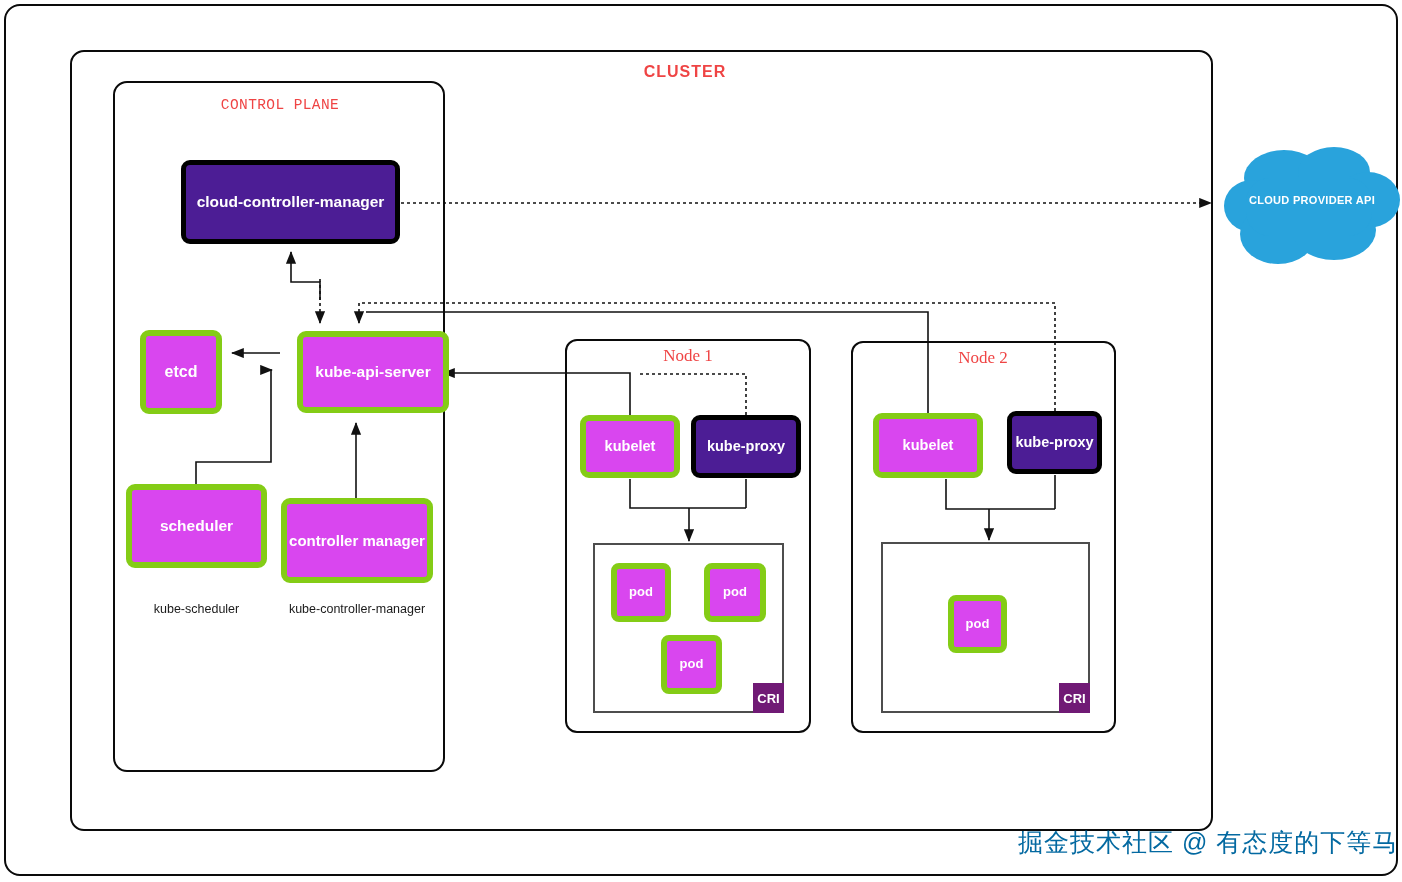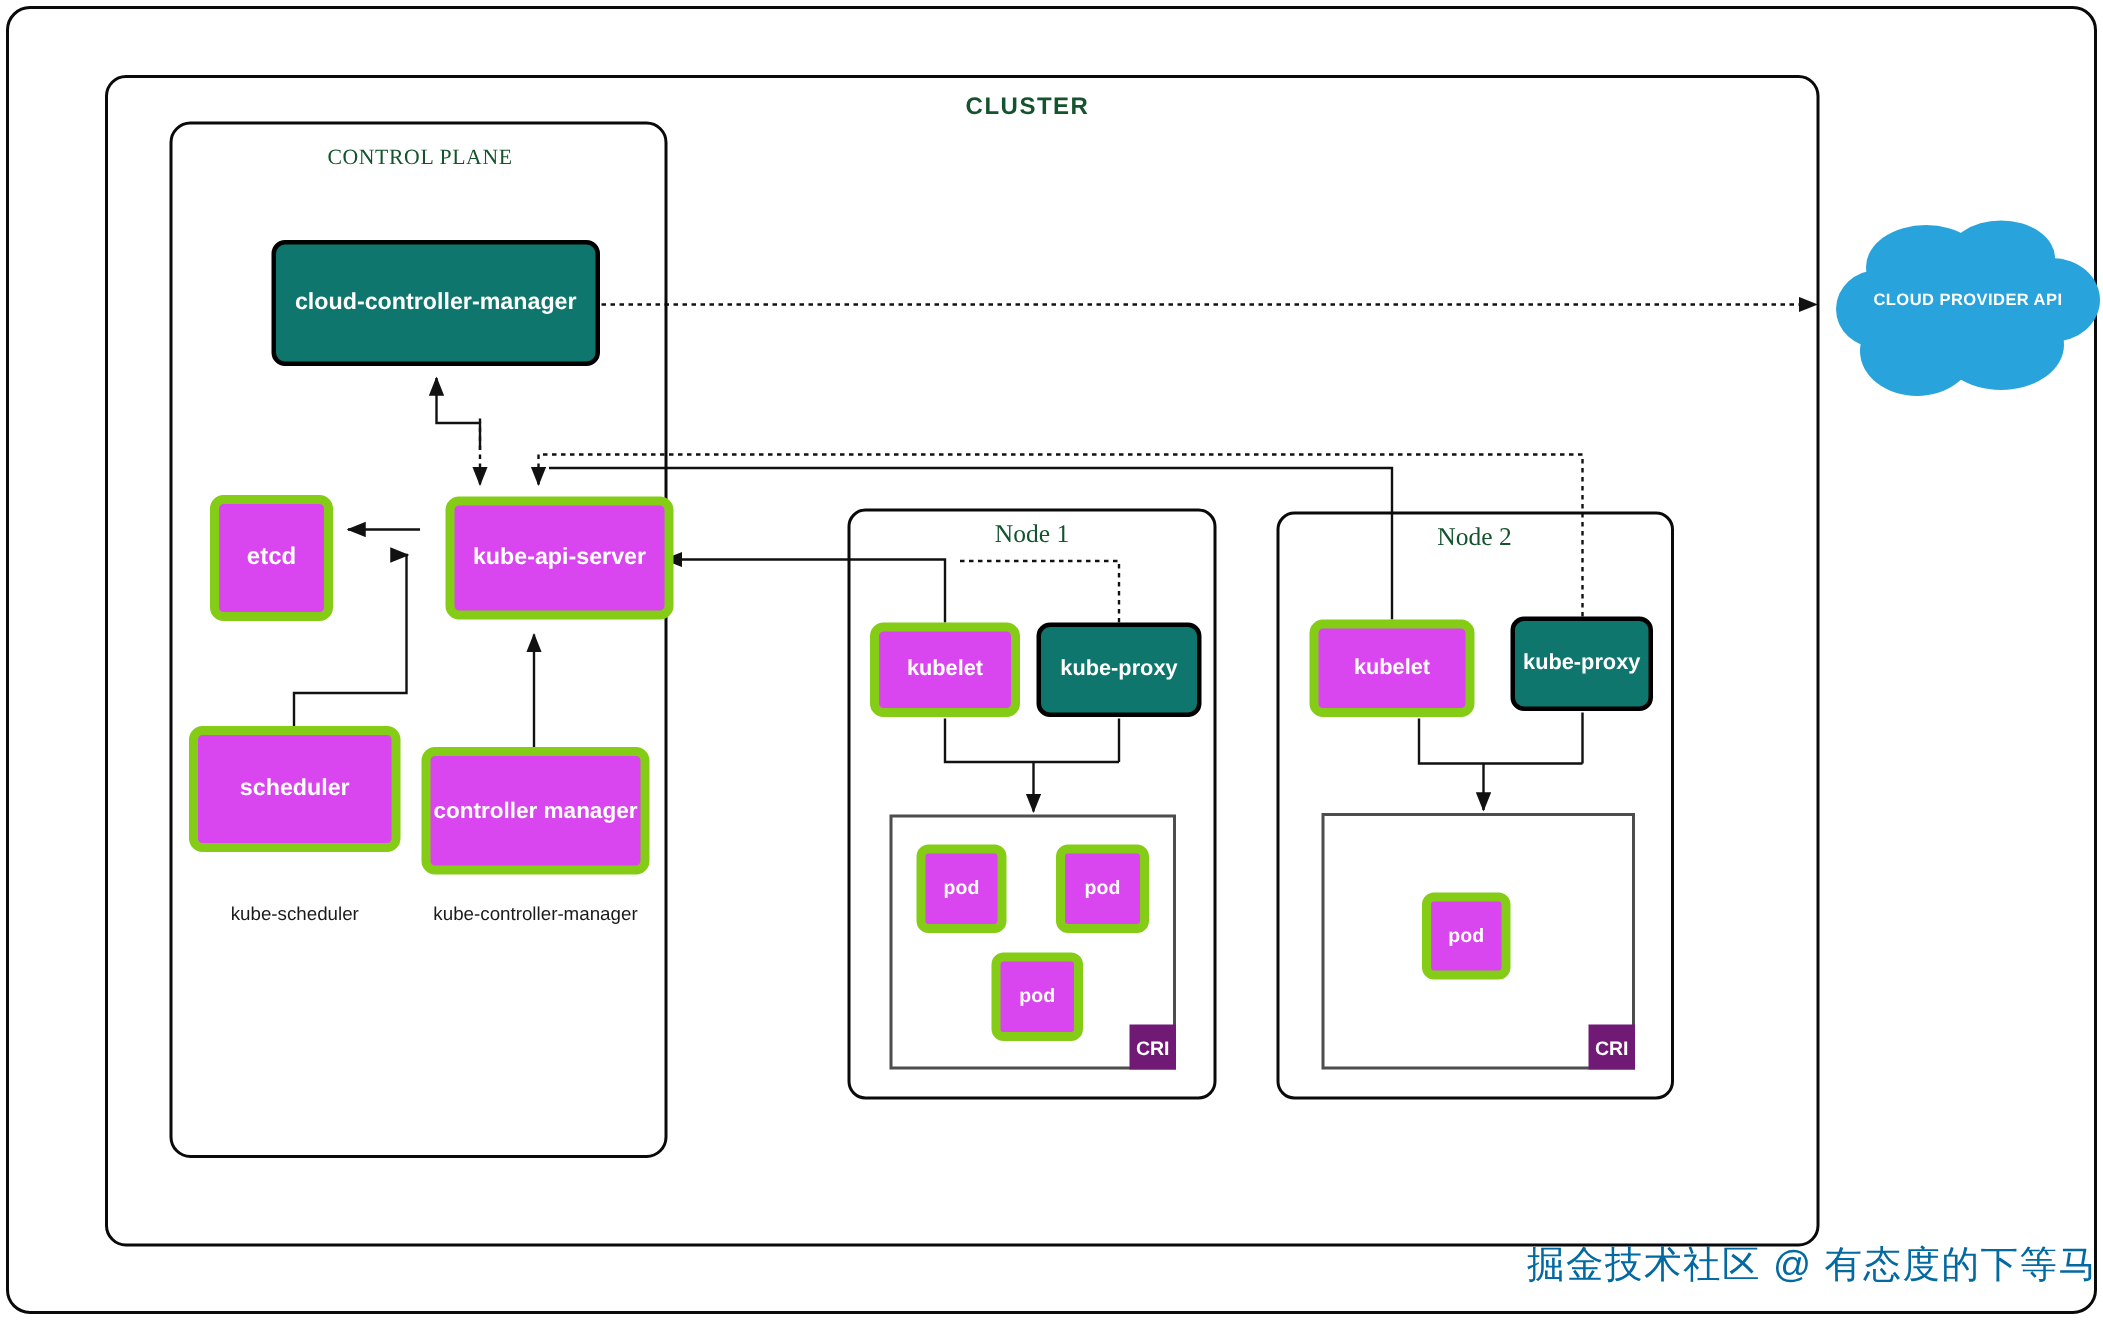--- a/index.html
+++ b/index.html
@@ -49,32 +49,32 @@
     background: transparent;
     box-sizing: border-box;
   }
   .cri-box.n1 { left: 593px; top: 543px; width: 191px; height: 170px; }
   .cri-box.n2 { left: 881px; top: 542px; width: 209px; height: 171px; }
 
   
   .frame-title {
     position: absolute;
     white-space: nowrap;
-    color: #14532d;
+    color: #ef4444;
     text-align: center;
   }
   .title-cluster {
     left: 570px; top: 63px; width: 230px;
     font-size: 16px; font-weight: bold; letter-spacing: 1px;
     font-family: "Liberation Sans", sans-serif;
   }
   .title-ctlplane {
     left: 160px; top: 97px; width: 240px;
     font-size: 14.5px; font-weight: normal; letter-spacing: 0.4px;
-    font-family: Liberation Serif, serif;
+    font-family: Liberation Mono, monospace;
   }
   .title-node {
     font-size: 17px; font-weight: normal;
     font-family: "Liberation Serif", serif;
   }
   .title-node1 { left: 600px; top: 346px; width: 176px; }
   .title-node2 { left: 890px; top: 348px; width: 186px; }
 
   
   .box {
@@ -84,21 +84,21 @@
     display: flex;
     align-items: center;
     justify-content: center;
     color: #ffffff;
     font-weight: bold;
     text-align: center;
     line-height: 1.15;
     font-family: "Liberation Sans", sans-serif;
   }
   .box.dark  { background: #d946ef; border: 6px solid #84cc16; }
-  .box.light { background: #0f766e; border: 3px solid #000000; }
+  .box.light { background: #4c1d95; border: 5px solid #000000; }
 
   .b-ccm        { left: 181px; top: 160px; width: 219px; height: 84px; font-size: 15.5px; }
   .b-etcd       { left: 140px; top: 330px; width: 82px;  height: 84px; font-size: 16px; }
   .b-apiserver  { left: 281px; top: 331px; width: 152px; height: 82px; font-size: 15.5px; margin-left: 16px; }
   .b-scheduler  { left: 126px; top: 484px; width: 141px; height: 84px; font-size: 15.5px; }
   .b-ctrlmgr    { left: 281px; top: 498px; width: 152px; height: 85px; font-size: 15px; }
 
   .b-kubelet1   { left: 580px; top: 415px; width: 100px; height: 63px; font-size: 14.5px; }
   .b-kproxy1    { left: 691px; top: 415px; width: 110px; height: 63px; font-size: 14.5px; }
   .b-kubelet2   { left: 873px; top: 413px; width: 110px; height: 65px; font-size: 14.5px; }

